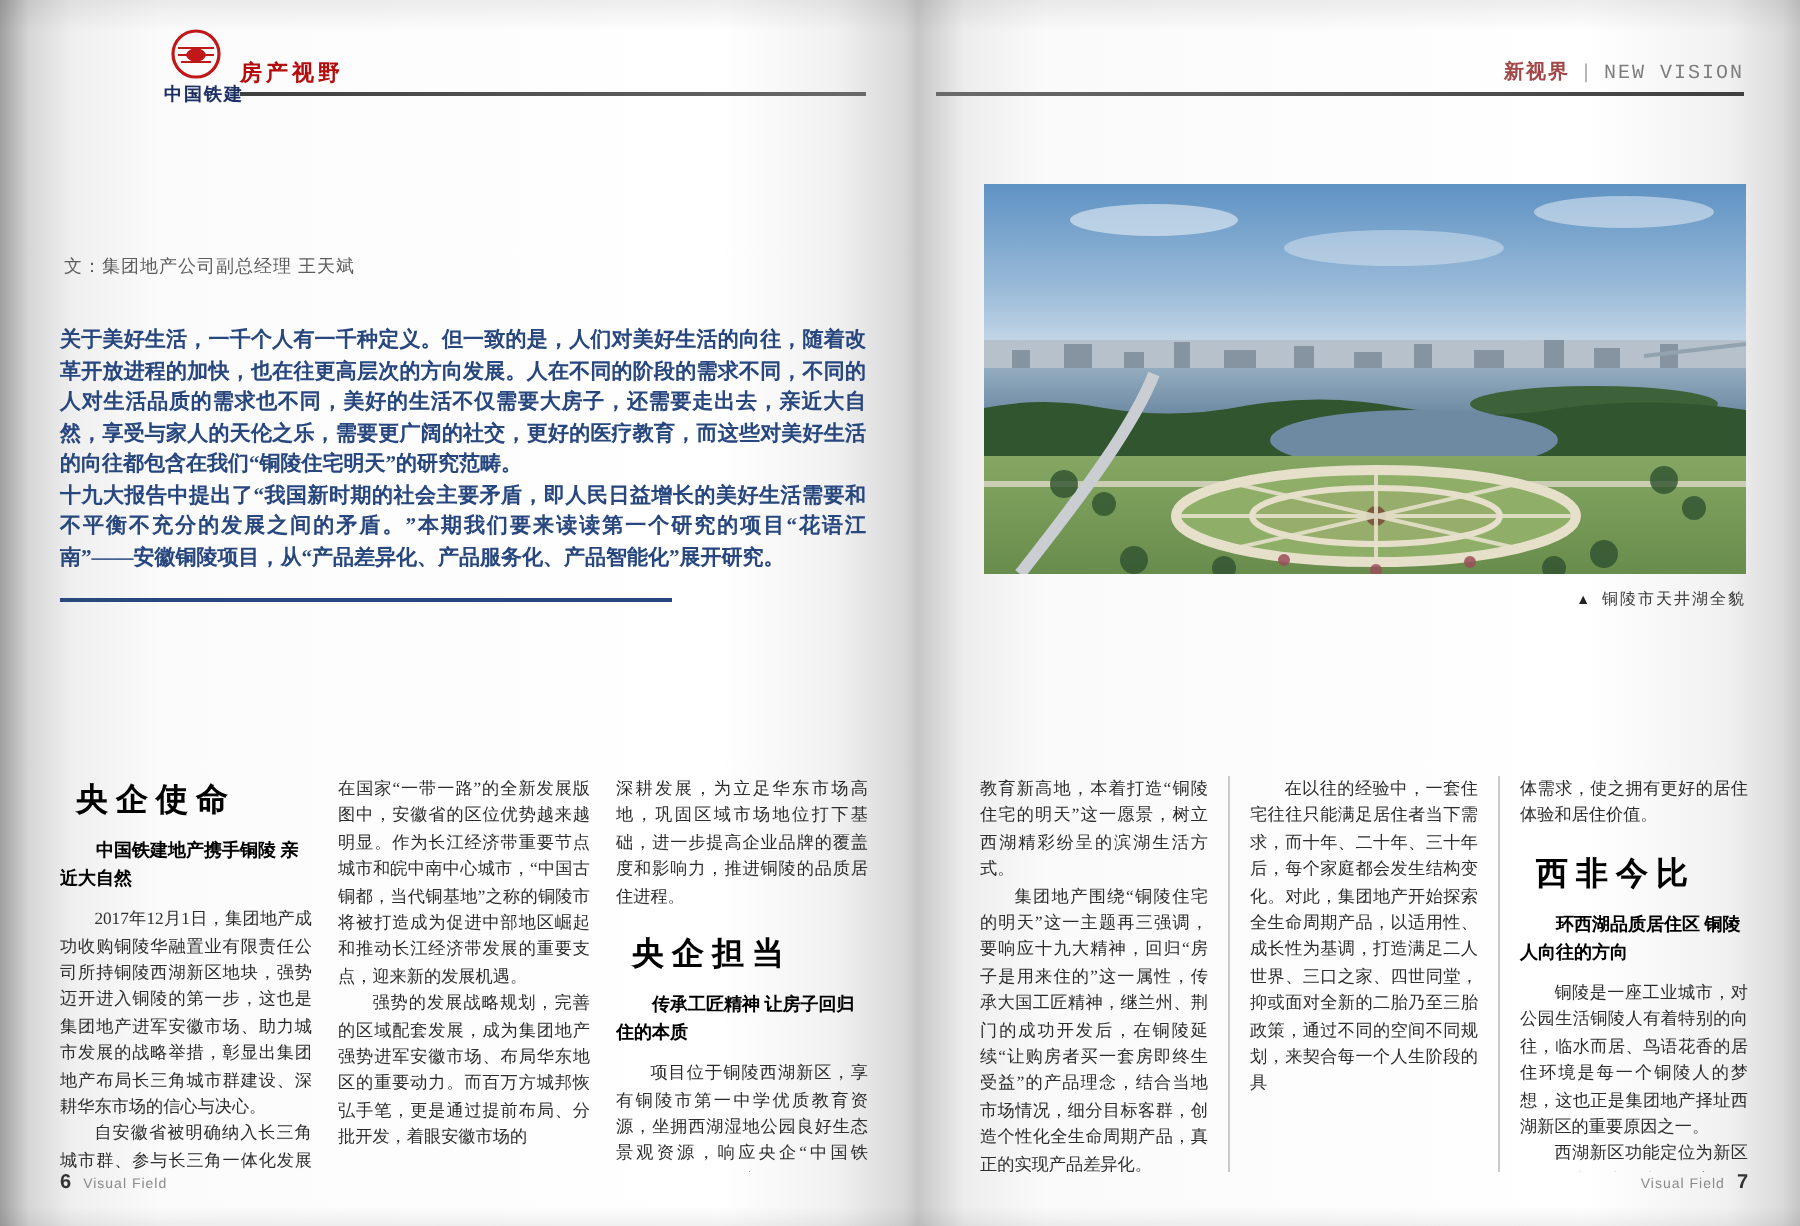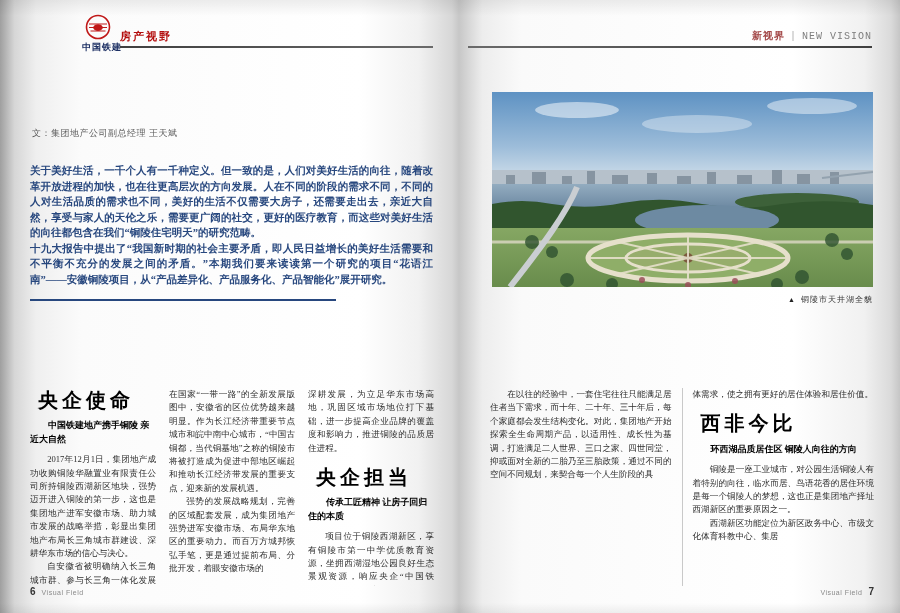--- a/index.html
+++ b/index.html
@@ -55,21 +55,21 @@
   .cols-left  { left:30px;  width:404px; }
   .cols-right { left:490px; width:384px; }
   .col { flex:1 1 0; font-size:8.6px; line-height:13.4px; text-align:justify; color:#2d2d2d; overflow:hidden; }
   .cols-left  .col { padding-right:13px; }
   .cols-left  .col:last-child { padding-right:0; }
   .cols-right .col { padding:0 10px; border-right:1px solid #c9c9c9; }
   .cols-right .col:first-child { padding-left:0; }
   .cols-right .col:last-child  { border-right:none; padding-right:0; }
   .col p { margin:0; }
   .col p.ind { text-indent:2em; }
-  .col-heading { font-family:"Liberation Sans",sans-serif; font-weight:bold; font-size:20px;
+  .col-heading { font-family:"Liberation Sans",sans-serif; font-weight:bold; font-size:16px;
     color:#000; letter-spacing:4px; margin:6px 0 12px 8px; text-align:left; }
   .col-heading.mid { margin-top:16px; }
   .col-subhead { font-weight:bold; font-size:9px; color:#000; margin-bottom:7px; text-align:left; }
   .col-subhead .lead { display:inline-block; text-indent:2em; }
 
   
   .photo { position:absolute; left:492px; top:92px; width:381px; height:195px; overflow:hidden;
     background:#7ba0c6; }
   .photo svg { display:block; width:100%; height:100%; }
   .caption { position:absolute; left:600px; top:294px; width:273px; text-align:right;
@@ -194,20 +194,25 @@
           <circle cx="196" cy="193" r="3"></circle>
       </g>
     </svg>
   </div>
   <div class="caption">
     <span class="tri">▲</span><span>铜陵市天井湖全貌</span>
   </div>
 
   <div class="cols cols-right">
     <div class="col">
+      <p>教育新高地，本着打造“铜陵住宅的明天”这一愿景，树立西湖精彩纷呈的滨湖生活方式。</p>
+      <p class="ind">集团地产围绕“铜陵住宅的明天”这一主题再三强调，要响应十九大精神，回归“房子是用来住的”这一属性，传承大国工匠精神，继兰州、荆门的成功开发后，在铜陵延续“让购房者买一套房即终生受益”的产品理念，结合当地市场情况，细分目标客群，创造个性化全生命周期产品，真正的实现产品差异化。</p>
+
+    </div>
+    <div class="col">
       <p class="ind">在以往的经验中，一套住宅往往只能满足居住者当下需求，而十年、二十年、三十年后，每个家庭都会发生结构变化。对此，集团地产开始探索全生命周期产品，以适用性、成长性为基调，打造满足二人世界、三口之家、四世同堂，抑或面对全新的二胎乃至三胎政策，通过不同的空间不同规划，来契合每一个人生阶段的具</p>
     </div>
     <div class="col">
       <p>体需求，使之拥有更好的居住体验和居住价值。</p>
       <div class="col-heading mid">西非今比</div>
       <div class="col-subhead"><span class="lead">环西湖品质居住区 铜陵人向往的方向</span></div>
       <p class="ind">铜陵是一座工业城市，对公园生活铜陵人有着特别的向往，临水而居、鸟语花香的居住环境是每一个铜陵人的梦想，这也正是集团地产择址西湖新区的重要原因之一。</p>
       <p class="ind">西湖新区功能定位为新区政务中心、市级文化体育科教中心、集居</p>
     </div>
   </div>

